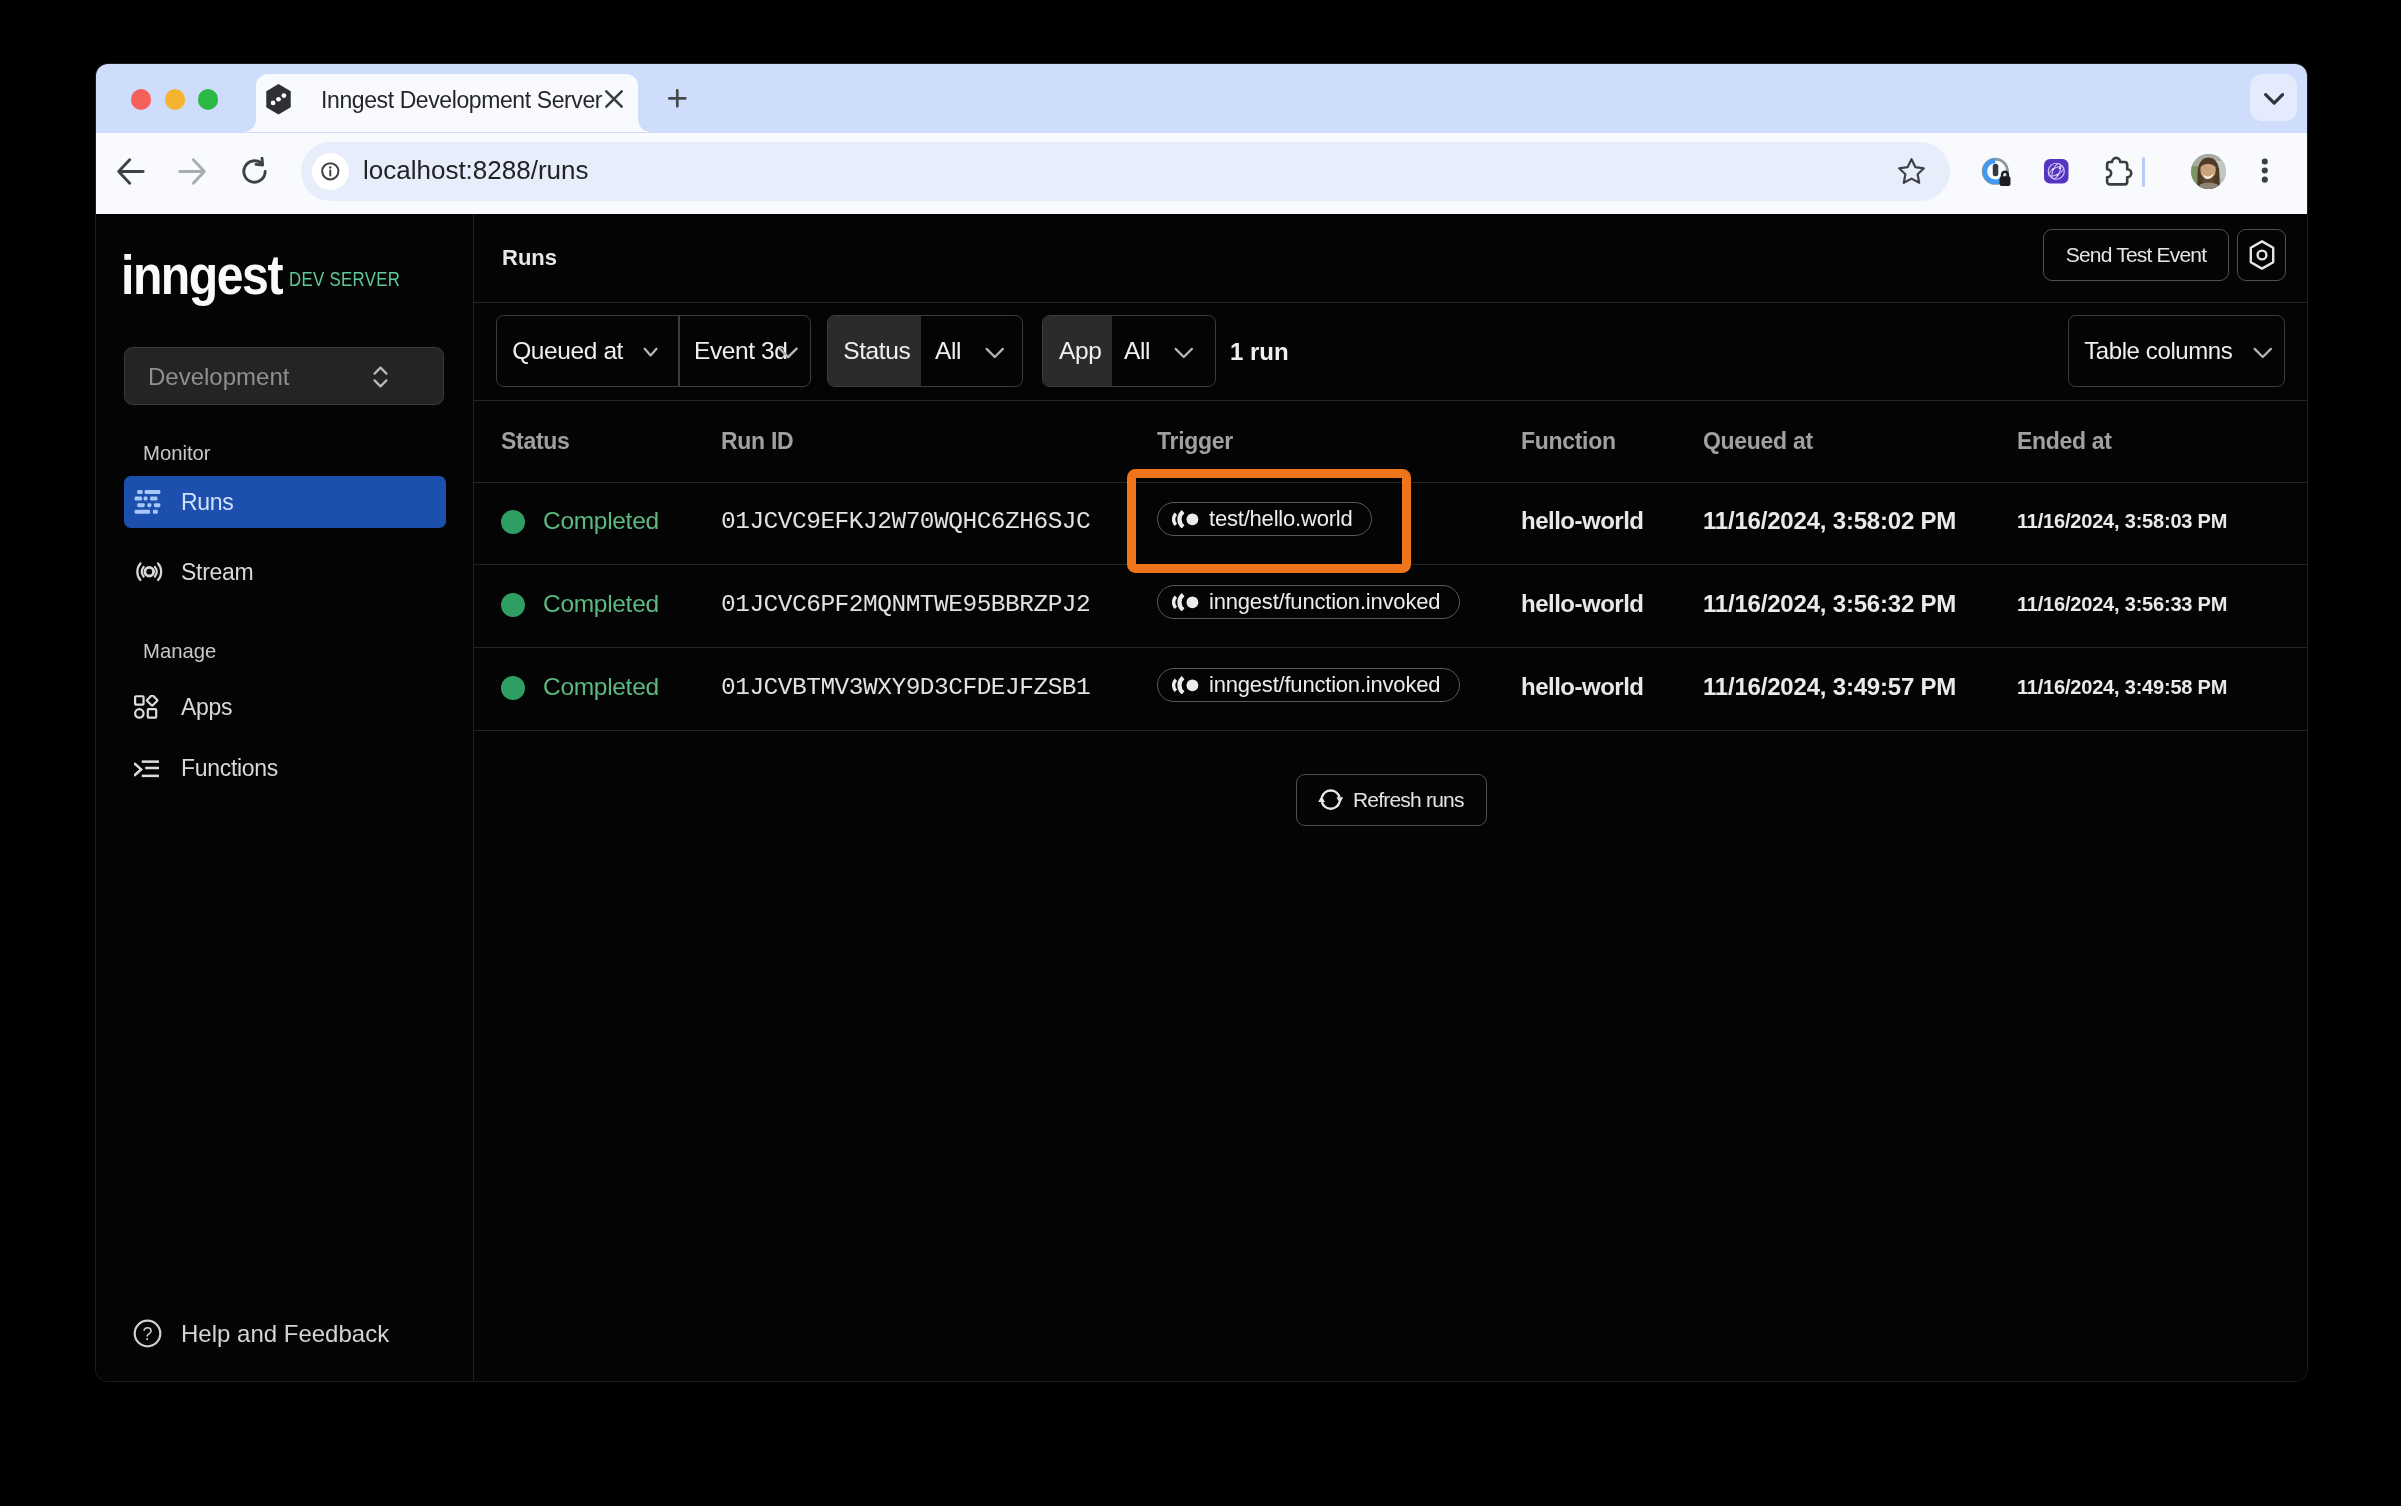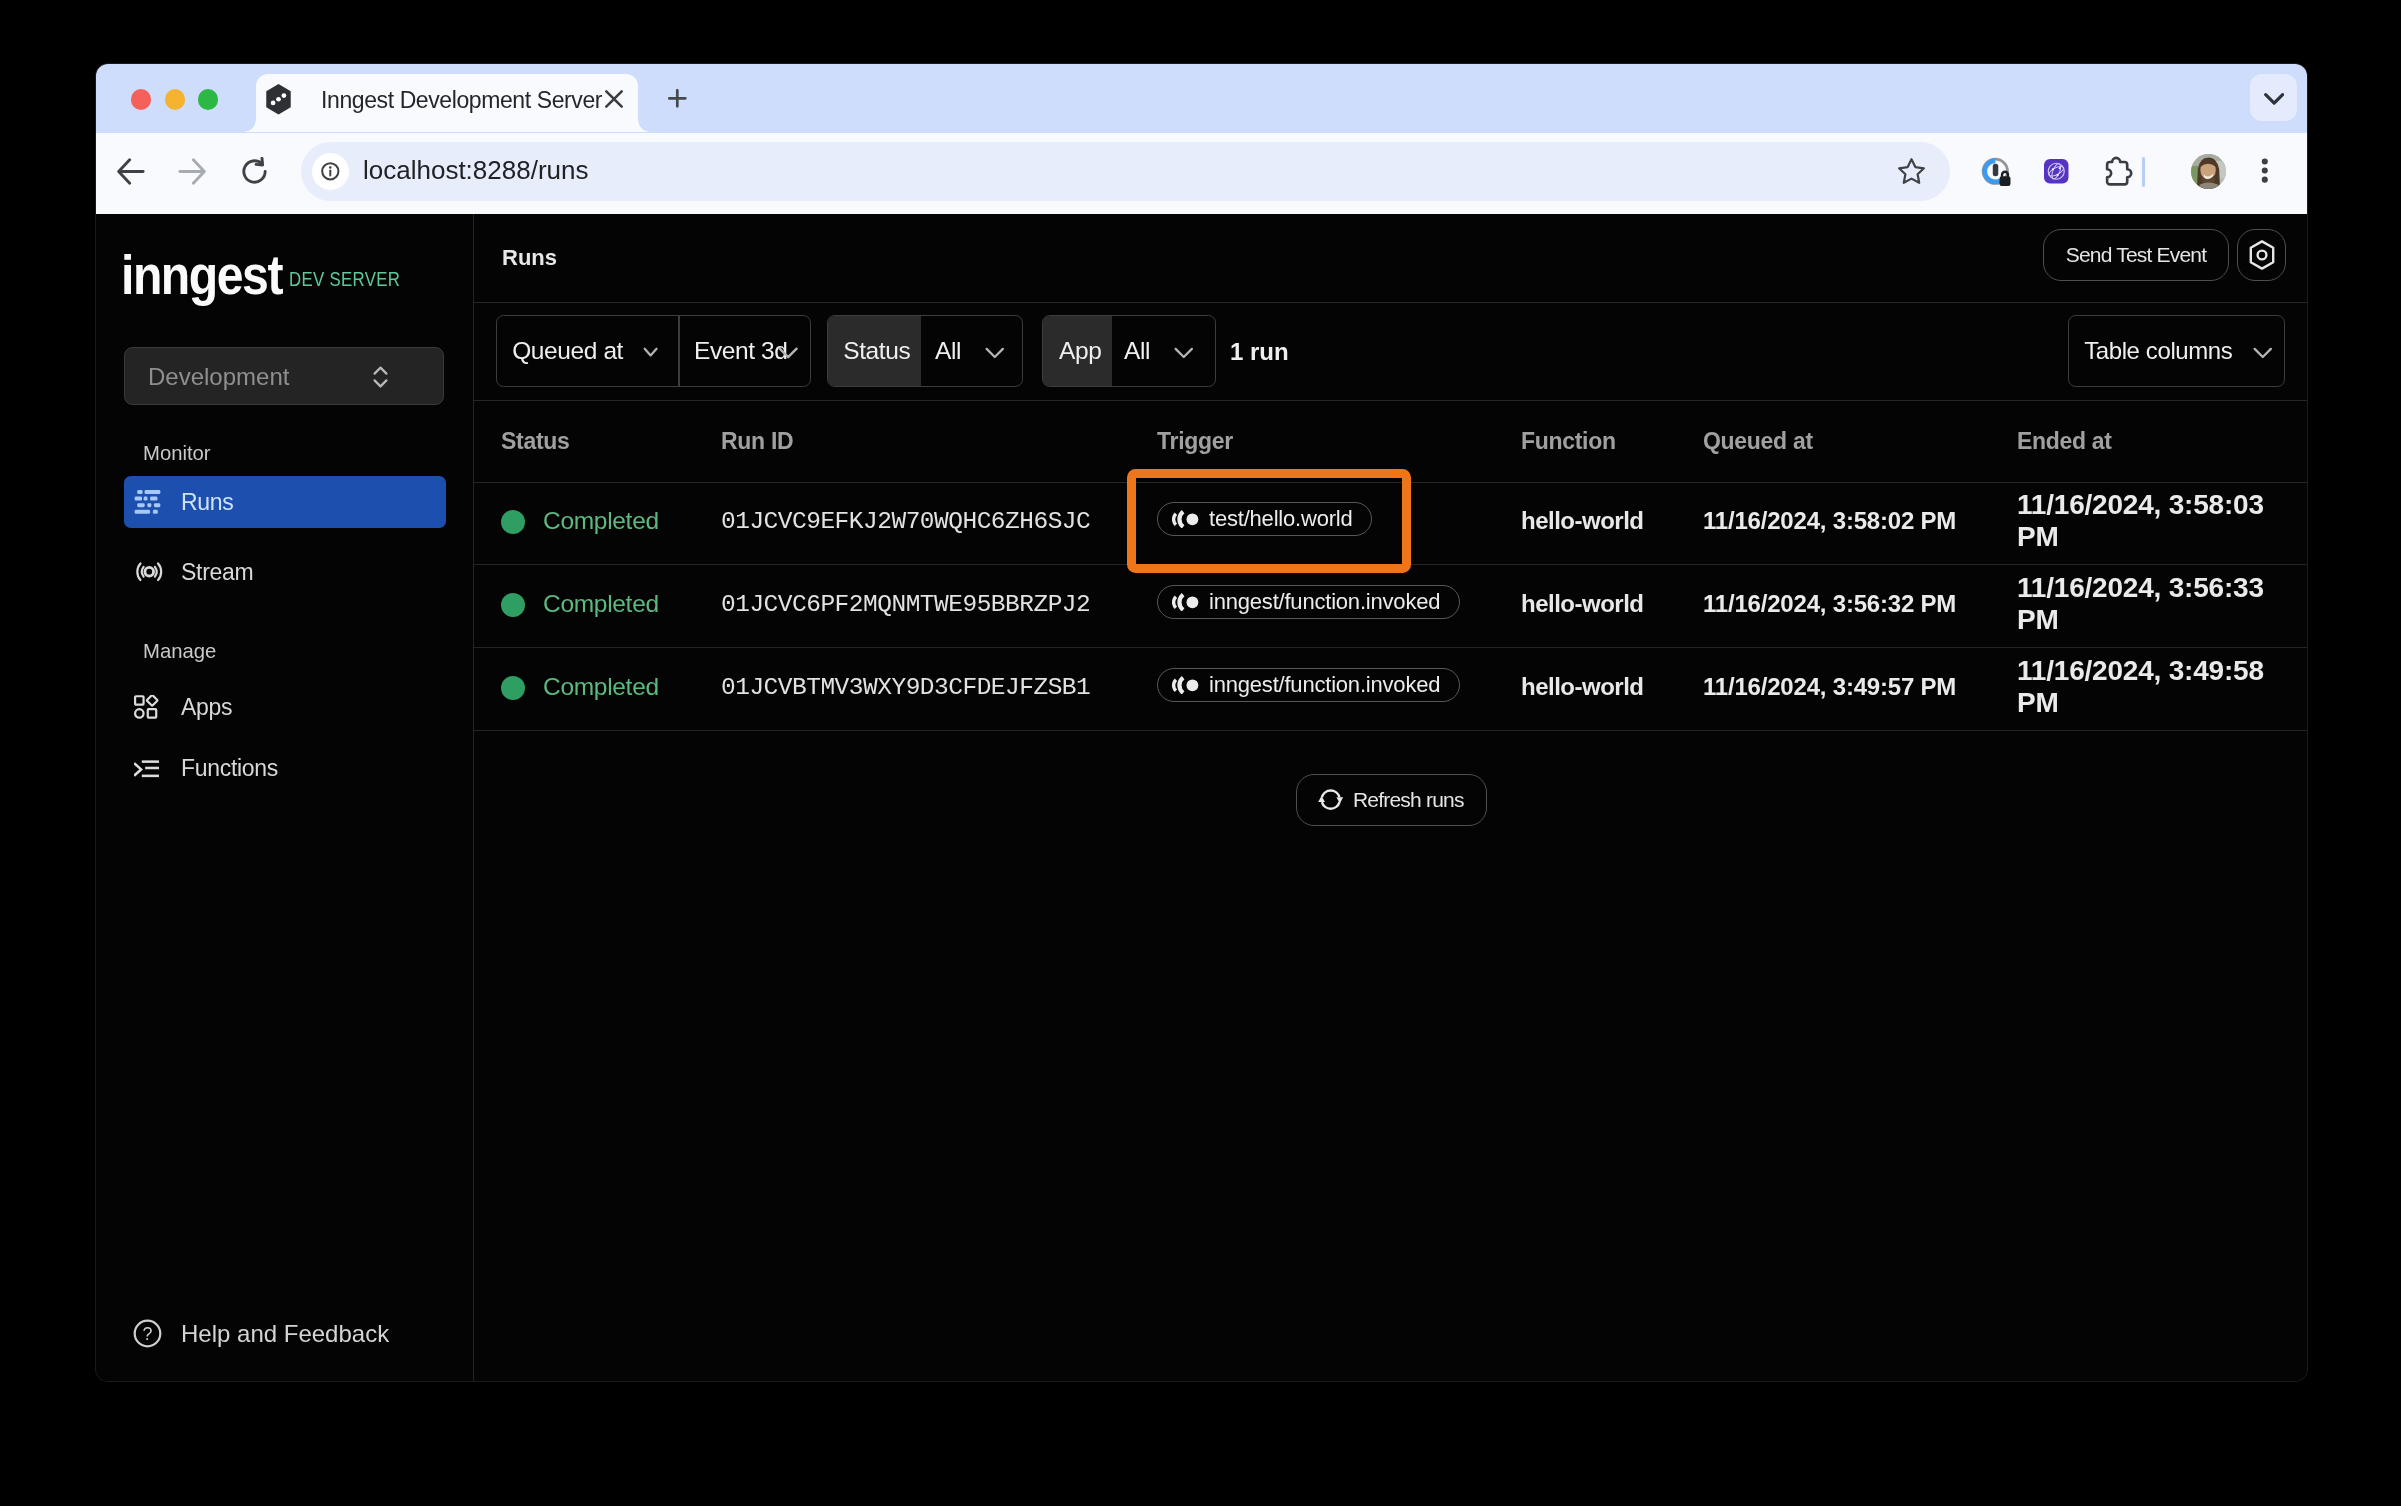--- a/index.html
+++ b/index.html
@@ -28,36 +28,36 @@
   .select { position:absolute; left:28px; top:133px; width:320px; height:58px; background:#242424; border:0.8px solid #3a3a3a; border-radius:8.5px; }
   .select .lbl { position:absolute; left:23px; top:15.2px; font-size:24px; color:#8f8f8f; }
   .navhead { position:absolute; left:47px; font-size:20.3px; font-weight:500; color:#c9c9c9; }
   .navitem { position:absolute; left:28px; width:322px; height:52px; border-radius:6.8px; }
   .navitem .txt { position:absolute; left:57px; top:50%; transform:translateY(-50%); font-size:23px; letter-spacing:-0.3px; color:#d9d9d9; white-space:nowrap; }
   .navitem.active { background:#1d4fae; }
   .navitem.active .txt { color:#cfe2fb; }
   .navicon { position:absolute; left:10.2px; top:50%; transform:translateY(-50%); width:27px; height:27px; }
 
   .mainhdr-runs { position:absolute; left:28px; top:31px; font-size:22px; font-weight:600; color:#e8e8e8; }
-  .btn { position:absolute; border:1.7px solid #4f4f4f; border-radius:18px; color:#e5e5e5; font-size:21px; }
+  .btn { position:absolute; border:1.7px solid #4f4f4f; border-radius:9px; color:#e5e5e5; font-size:21px; }
   .hr { position:absolute; left:0; width:100%; height:0.8px; background:#262626; }
 
   .fbtn { position:absolute; top:101px; height:72px; border:1.7px solid #3d3d3d; border-radius:7.6px; color:#efefef; }
   .fbtn .seg { position:absolute; top:0; height:100%; }
   .fbtn span { position:absolute; top:50%; transform:translateY(-50%); font-size:24.5px; letter-spacing:-0.4px; white-space:nowrap; }
 
   .th { position:absolute; top:214px; font-size:23px; font-weight:600; letter-spacing:-0.3px; color:#a0a0a0; }
   .row { position:absolute; left:0; width:100%; height:83px; border-bottom:0.8px solid #242424; }
   .dot { position:absolute; left:27px; top:calc(50% - 0.8px); transform:translateY(-50%); width:24px; height:24px; border-radius:50%; background:#2f9e63; }
   .completed { position:absolute; left:69px; top:calc(50% - 1.7px); transform:translateY(-50%); font-size:24.5px; letter-spacing:-0.3px; font-weight:500; color:#5cba81; }
   .runid { position:absolute; left:247px; top:calc(50% - 1.7px); transform:translateY(-50%); font-family:"Liberation Mono", monospace; font-size:24.5px; letter-spacing:-0.5px; color:#e2e2e2; }
   .pill { position:absolute; left:683px; top:calc(50% - 4.2px); transform:translateY(-50%); height:34px; border:1.7px solid #585858; border-radius:17px; display:flex; align-items:center; padding:0 18.6px 0 13.5px; color:#ececec; font-size:22px; letter-spacing:-0.2px; white-space:nowrap; }
   .fn { position:absolute; left:1047px; top:calc(50% - 1.7px); transform:translateY(-50%); font-size:24px; font-weight:600; letter-spacing:-0.5px; color:#e8e8e8; }
   .ts1 { position:absolute; left:1229px; top:calc(50% - 1.7px); transform:translateY(-50%); font-size:24px; font-weight:600; letter-spacing:-0.2px; color:#eaeaea; }
-  .ts2 { position:absolute; left:1543px; top:calc(50% - 1.7px); transform:translateY(-50%); font-size:28px; font-weight:600; letter-spacing:-0.2px; color:#eaeaea; }
+  .ts2 { position:absolute; left:1543px; top:calc(50% - 1.7px); transform:translateY(-50%); font-size:20px; font-weight:600; letter-spacing:-0.2px; color:#eaeaea; }
 </style>
 </head>
 <body>
 <div class="window">
 
   <div class="tabbar">
     <div class="tl" style="left:35px; background:#f5605a;"></div>
     <div class="tl" style="left:69px; background:#f5b32f;"></div>
     <div class="tl" style="left:102px; background:#2cb845;"></div>
     <div class="tab"></div>

